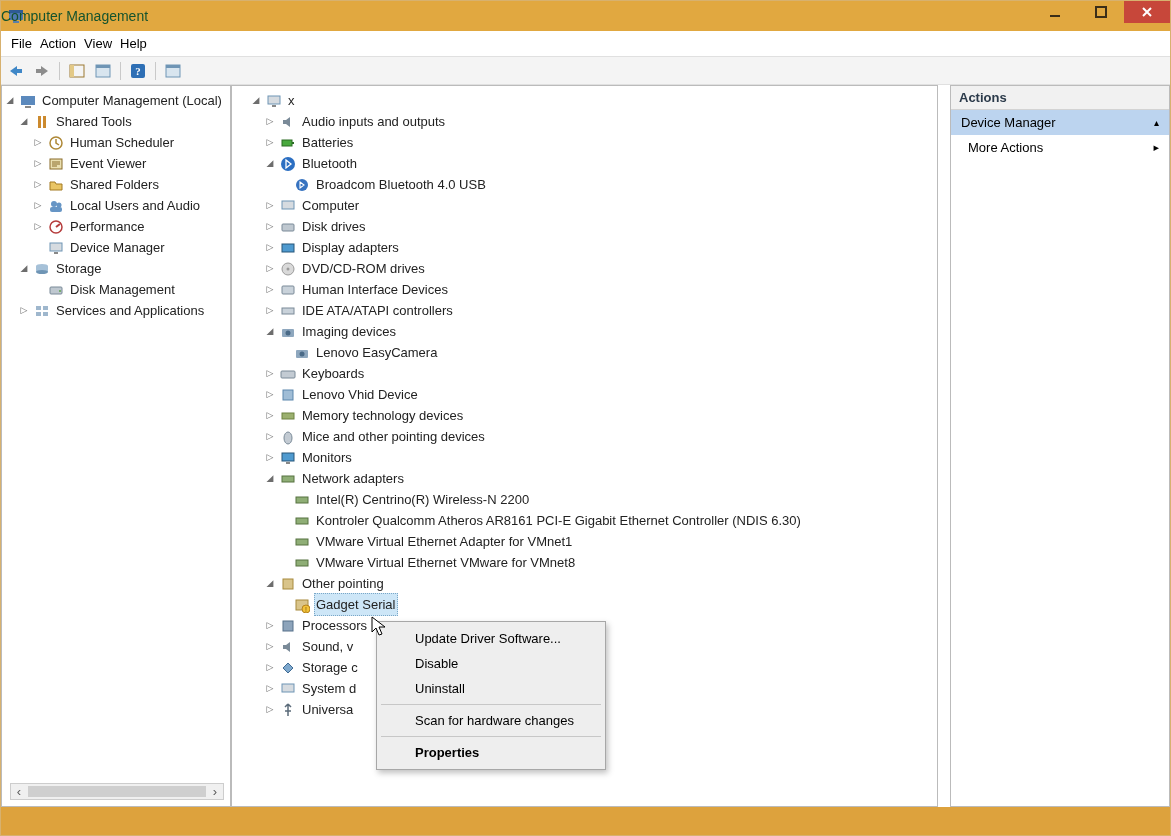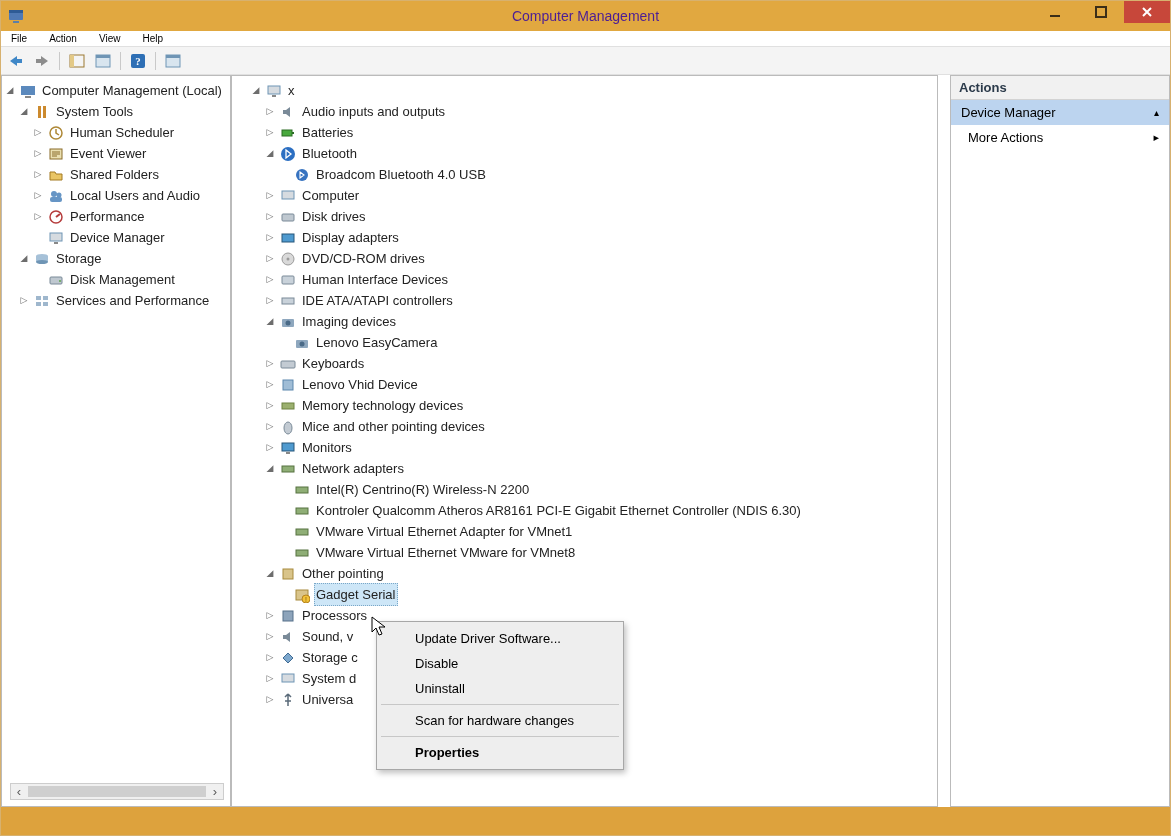--- a/index.html
+++ b/index.html
@@ -11,29 +11,29 @@
     position: relative;
     display: flex; flex-direction: column;
     overflow: hidden;
   }
   .title-bar {
     height: 30px; background: #e1a840; display: flex; align-items: center;
     padding-left: 6px; position: relative;
     color: #3a2e17;
   }
   .title-bar .app-icon { width:18px; height:18px; margin-right:4px; display:inline-block; }
-  .title-bar .title-text { position:absolute; left:0; right:0; text-align:center; font-size:14px; color:#4c1d95; pointer-events:none; }
+  .title-bar .title-text { position:absolute; left:0; right:0; font-size:14px; color:#14532d; pointer-events:none; }
   .title-bar .win-btns { position:absolute; right:0; top:0; height:100%; display:flex; }
   .title-bar .win-btn { width:46px; height:22px; display:flex; align-items:center; justify-content:center; }
   .title-bar .win-btn.min { color:#3d3021; }
   .title-bar .win-btn.max { color:#3d3021; }
   .title-bar .win-btn.close { background:#c7473a; color:#fff; }
   .menu-bar {
-    height: 16px; background:#fff; display:flex; align-items:center;
-    padding: 0 6px; gap: 14px; font-size: 10px;
+    height: 26px; background:#fff; display:flex; align-items:center;
+    padding: 0 6px; font-size: 13px;
     border-bottom: 1px solid #e0e0e0;
   }
   .menu-item { padding: 2px 4px; cursor:default; }
   .toolbar {
     height: 28px; background:#f4f4f4; display:flex; align-items:center;
     padding: 0 4px; gap: 4px; border-bottom:1px solid #e0e0e0;
   }
   .tb-btn { width:22px; height:22px; display:flex; align-items:center; justify-content:center; border-radius:2px; }
   .tb-sep { width:1px; height:18px; background:#c9c9c9; margin:0 2px; }
   .content {
@@ -168,21 +168,21 @@
         </div>
         <div class="row">
           <span class="ind"></span>
             <span class="exp">◢</span>
           <span class="ico">
               <svg width="16" height="16">
                 <rect x="4" y="2" width="3" height="12" fill="#cc8a2e"></rect>
                 <rect x="9" y="2" width="3" height="12" fill="#cc8a2e"></rect>
               </svg>
             </span>
-          <span class="lbl">System Tools</span>
+          <span class="lbl">Shared Tools</span>
         </div>
         <div class="row">
           <span class="ind"></span>
             <span class="ind"></span>
             <span class="exp">▷</span>
           <span class="ico">
               <svg width="16" height="16">
                 <circle cx="8" cy="8" r="6" fill="#fff" stroke="#ae8836" stroke-width="1.5"></circle>
                 <path d="M8 4 V8 L11 10" stroke="#ae8836" stroke-width="1.5" fill="none"></path>
               </svg>
@@ -277,21 +277,21 @@
           <span class="ind"></span>
             <span class="exp">▷</span>
           <span class="ico">
               <svg width="16" height="16">
                 <rect x="2" y="3" width="5" height="4" fill="#9fb7cd"></rect>
                 <rect x="9" y="3" width="5" height="4" fill="#9fb7cd"></rect>
                 <rect x="2" y="9" width="5" height="4" fill="#9fb7cd"></rect>
                 <rect x="9" y="9" width="5" height="4" fill="#9fb7cd"></rect>
               </svg>
             </span>
-          <span class="lbl">Services and Performance</span>
+          <span class="lbl">Services and Applications</span>
         </div>
       </div>
       <div class="hscroll">
         <div class="arrow">‹</div>
         <div class="thumb"></div>
         <div class="arrow">›</div>
       </div>
     </div>
 
     <div class="panel center">
@@ -625,21 +625,21 @@
       <div class="right-item" style="padding-left:17px;">
         <span>More Actions</span>
         <span style="font-size:11px;">▸</span>
       </div>
     </div>
 
   </div>
 
   <div class="status-gap"></div>
 
-  <div class="context-menu" style="left:375px; top:620px; width:248px;">
+  <div class="context-menu" style="left:375px; top:620px; width:230px;">
     <div class="cm-item">Update Driver Software...</div>
     <div class="cm-item">Disable</div>
     <div class="cm-item">Uninstall</div>
     <div class="cm-sep"></div>
     <div class="cm-item">Scan for hardware changes</div>
     <div class="cm-sep"></div>
     <div class="cm-item bold">Properties</div>
   </div>
 
   <div class="cursor" style="left:370px; top:615px;">

